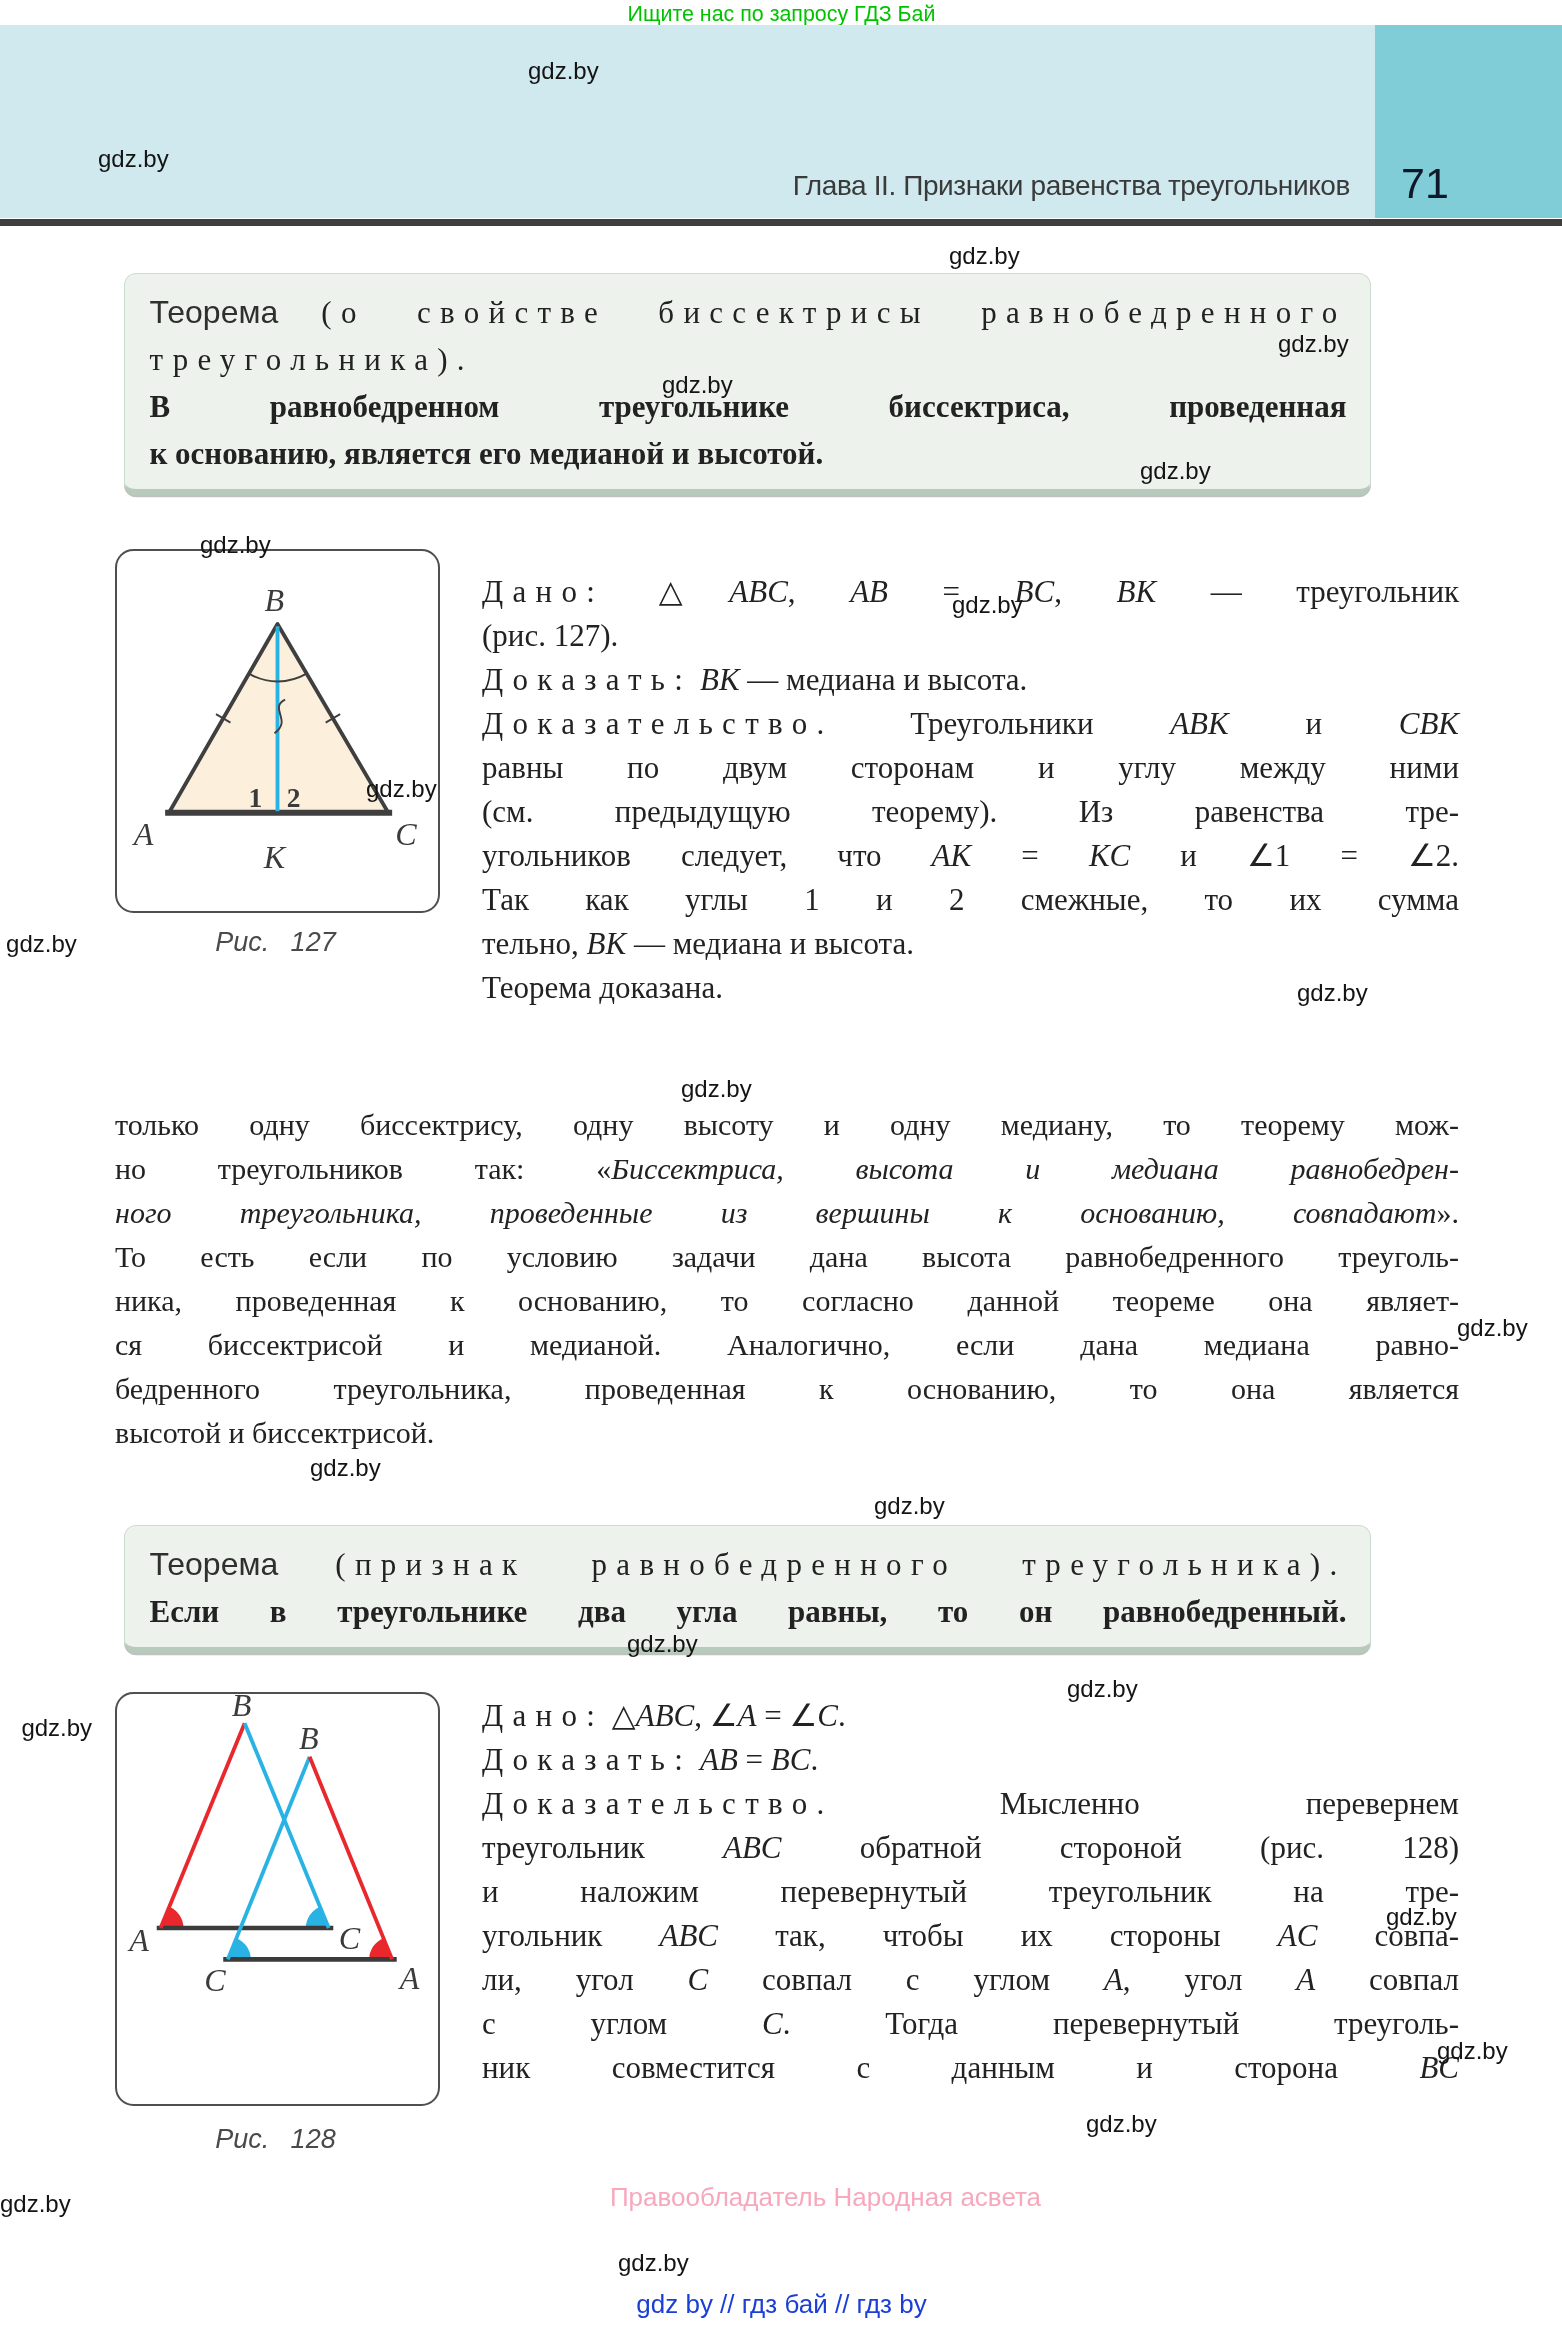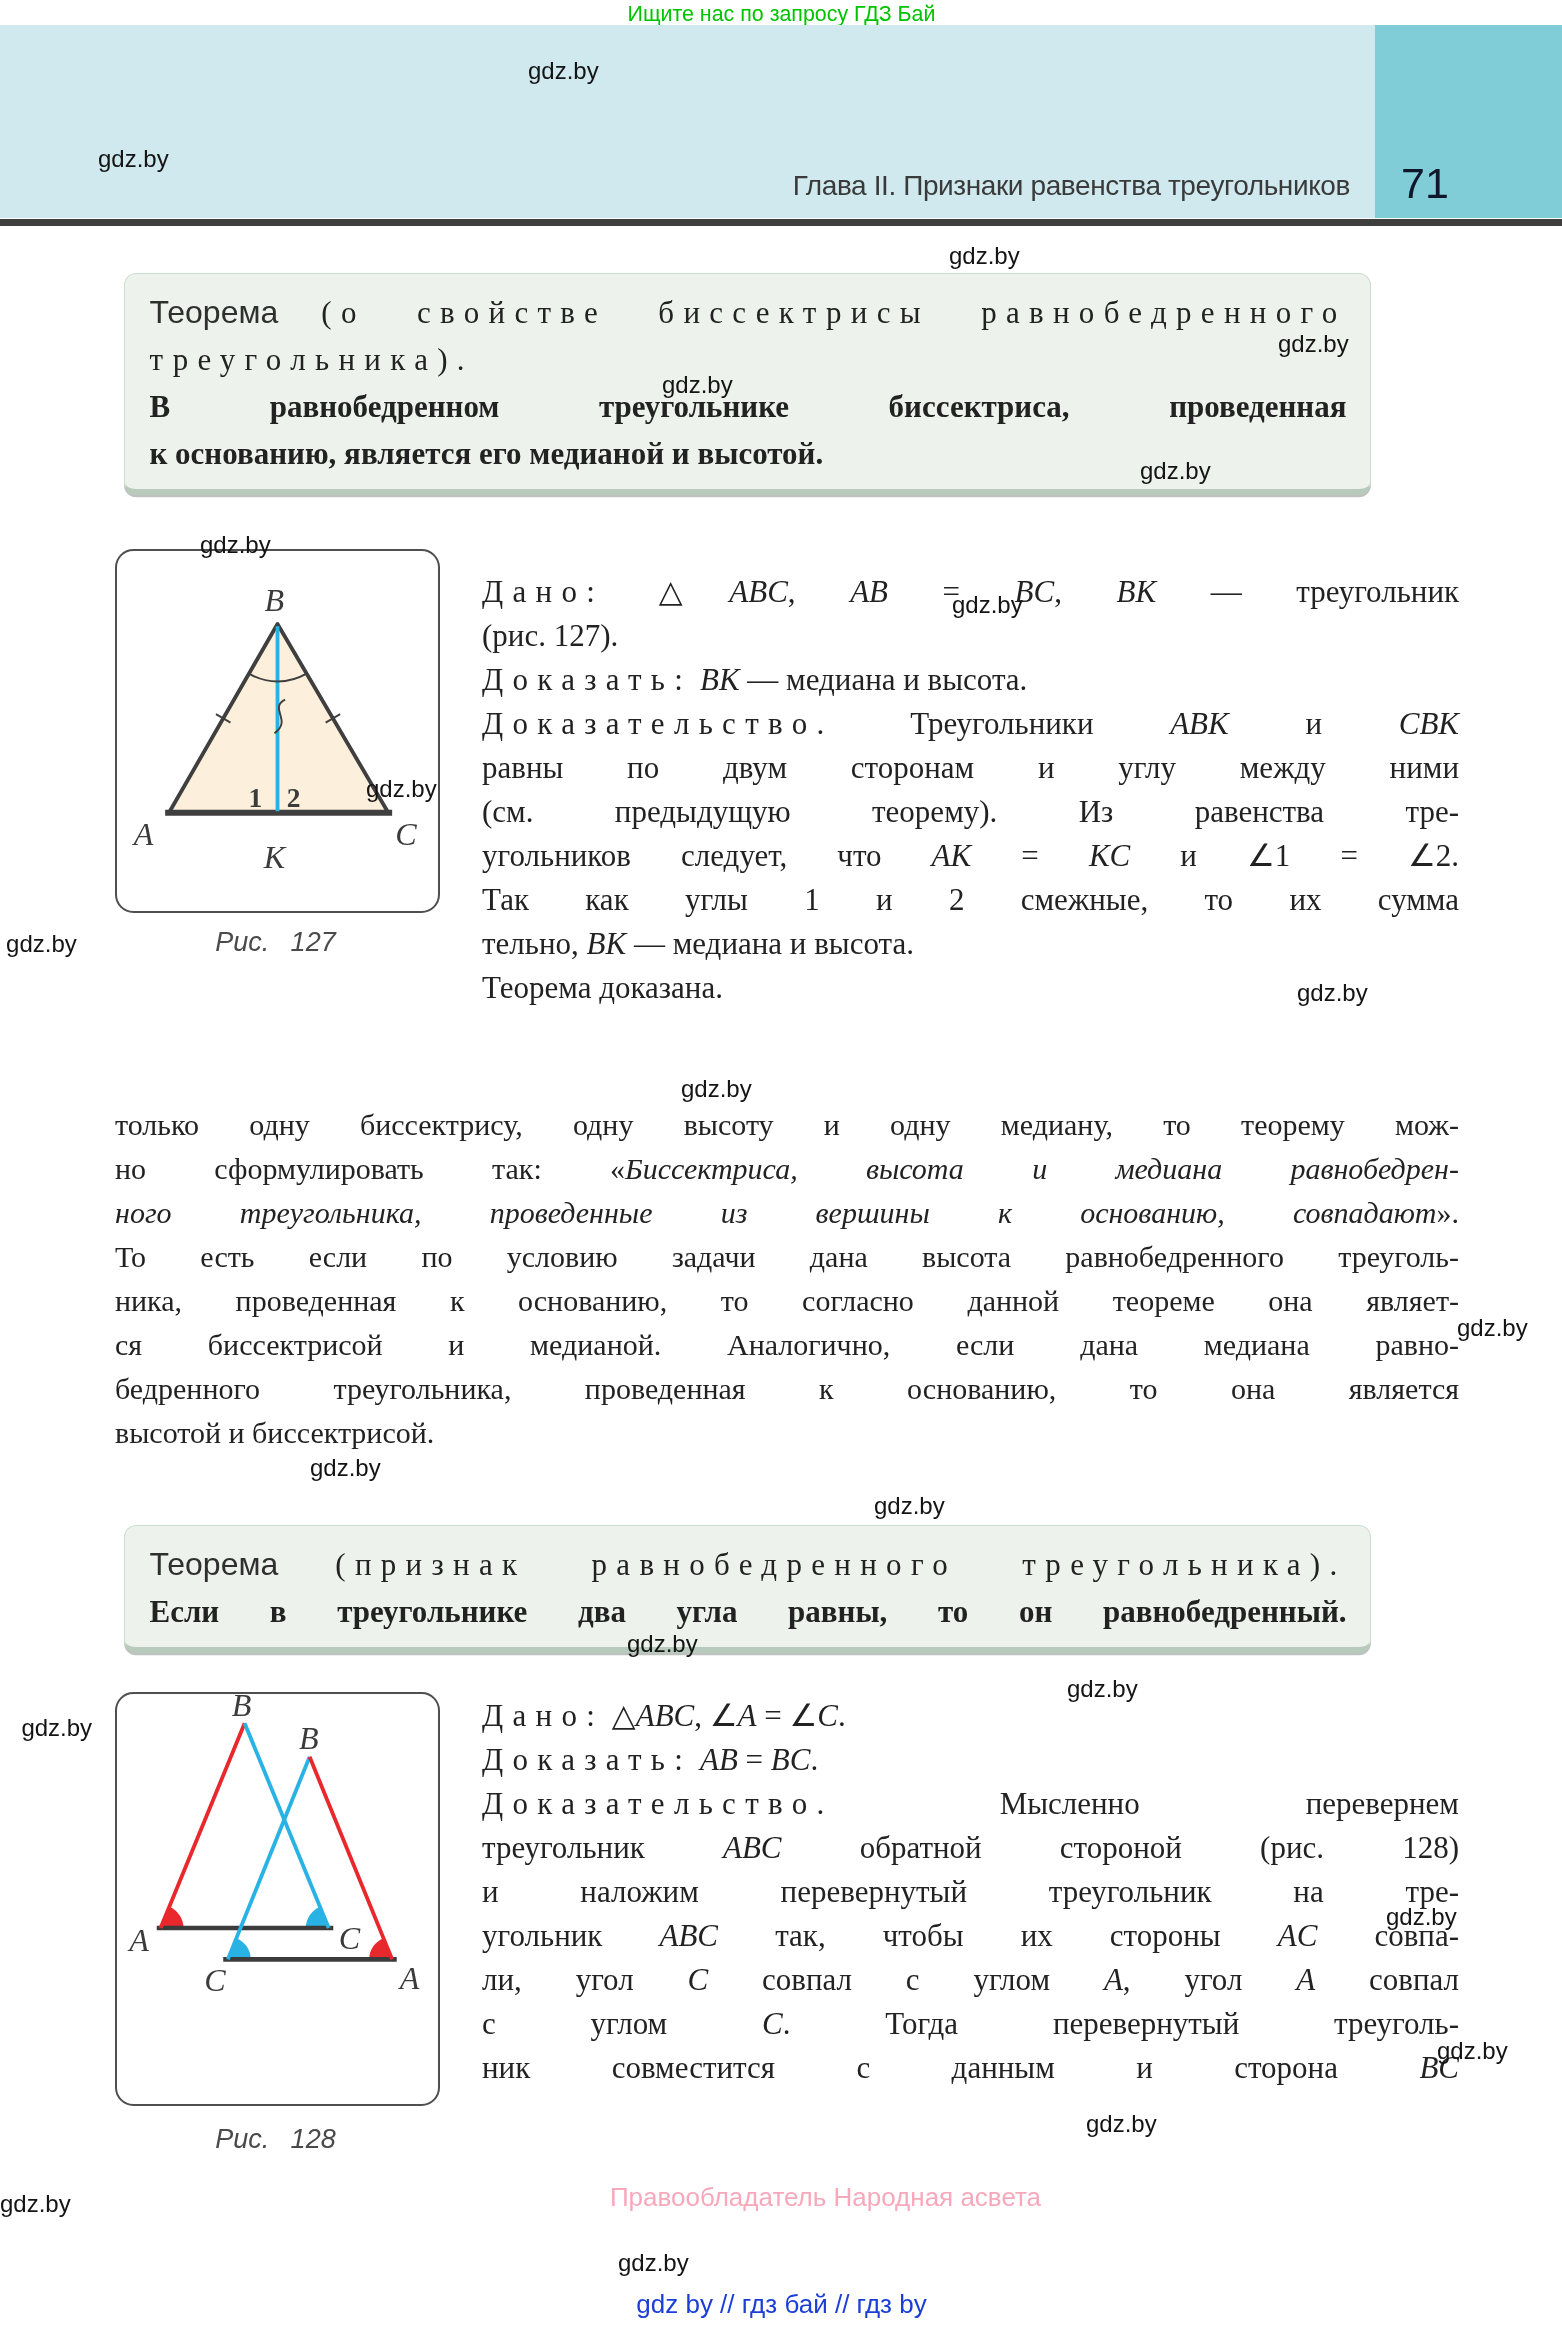--- a/index.html
+++ b/index.html
@@ -116,21 +116,21 @@
       <div class="line j"><span class="s-n">равны по двум сторонам и углу между ними</span></div>
       <div class="line j"><span class="s-n">(см. предыдущую теорему). Из равенства тре-</span></div>
       <div class="line j"><span class="s-n">угольников следует, что </span><span class="s-m">AK</span><span class="s-n"> = </span><span class="s-m">KC</span><span class="s-n"> и ∠1 = ∠2.</span></div>
       <div class="line j"><span class="s-n">Так как углы 1 и 2 смежные, то их сумма</span></div>
       <div class="line"><span class="s-n">тельно, </span><span class="s-m">BK</span><span class="s-n"> — медиана и высота.</span></div>
       <div class="line"><span class="s-n">Теорема доказана.</span></div>
     </div>
 
   <div class="remark">
       <div class="line j"><span class="s-n">только одну биссектрису, одну высоту и одну медиану, то теорему мож-</span></div>
-      <div class="line j"><span class="s-n">но сформулировать так: «</span><span class="s-i">Биссектриса, высота и медиана равнобедрен-</span></div>
+      <div class="line j"><span class="s-n">но треугольников так: «</span><span class="s-i">Биссектриса, высота и медиана равнобедрен-</span></div>
       <div class="line j"><span class="s-i">ного треугольника, проведенные из вершины к основанию, совпадают</span><span class="s-n">».</span></div>
       <div class="line j"><span class="s-n">То есть если по условию задачи дана высота равнобедренного треуголь-</span></div>
       <div class="line j"><span class="s-n">ника, проведенная к основанию, то согласно данной теореме она являет-</span></div>
       <div class="line j"><span class="s-n">ся биссектрисой и медианой. Аналогично, если дана медиана равно-</span></div>
       <div class="line j"><span class="s-n">бедренного треугольника, проведенная к основанию, то она является</span></div>
       <div class="line"><span class="s-n">высотой и биссектрисой.</span></div>
     </div>
 
   <div class="theorem-box" id="thm2">
       <div class="line j"><span class="s-thm">Теорема </span><span class="s-sp">(признак равнобедренного треугольника).</span></div>

